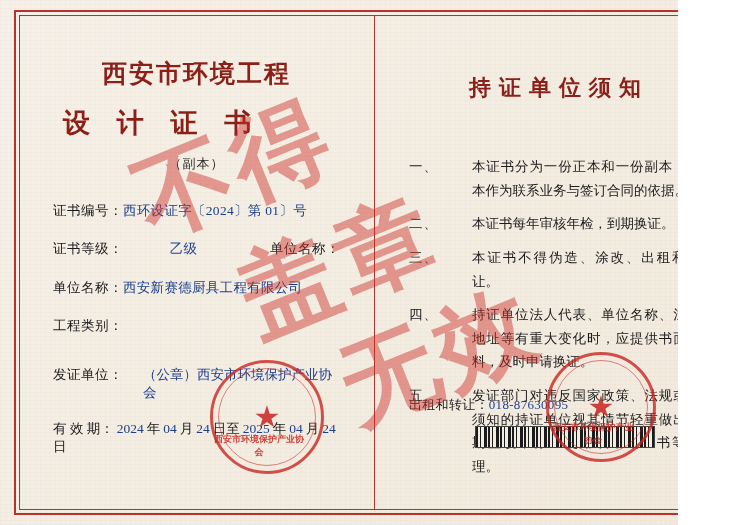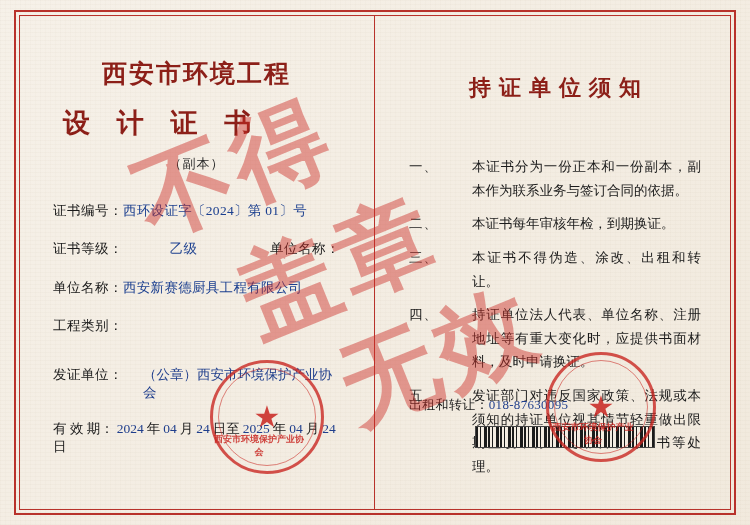--- a/index.html
+++ b/index.html
@@ -9,21 +9,21 @@
   }
   body {
     width: 750px;
     height: 525px;
     overflow: hidden;
     font-family: "Liberation Serif", "DejaVu Serif", serif;
   }
 
   .certificate {
     position: relative;
-    width: 750px;
+    width: 678px;
     height: 525px;
     background: #f3ece1;
     background-image:
       linear-gradient(135deg, rgba(255,255,255,0.25) 0%, rgba(236,226,210,0.25) 100%);
     overflow: hidden;
   }
 
   
   .paper-texture {
     position: absolute;

